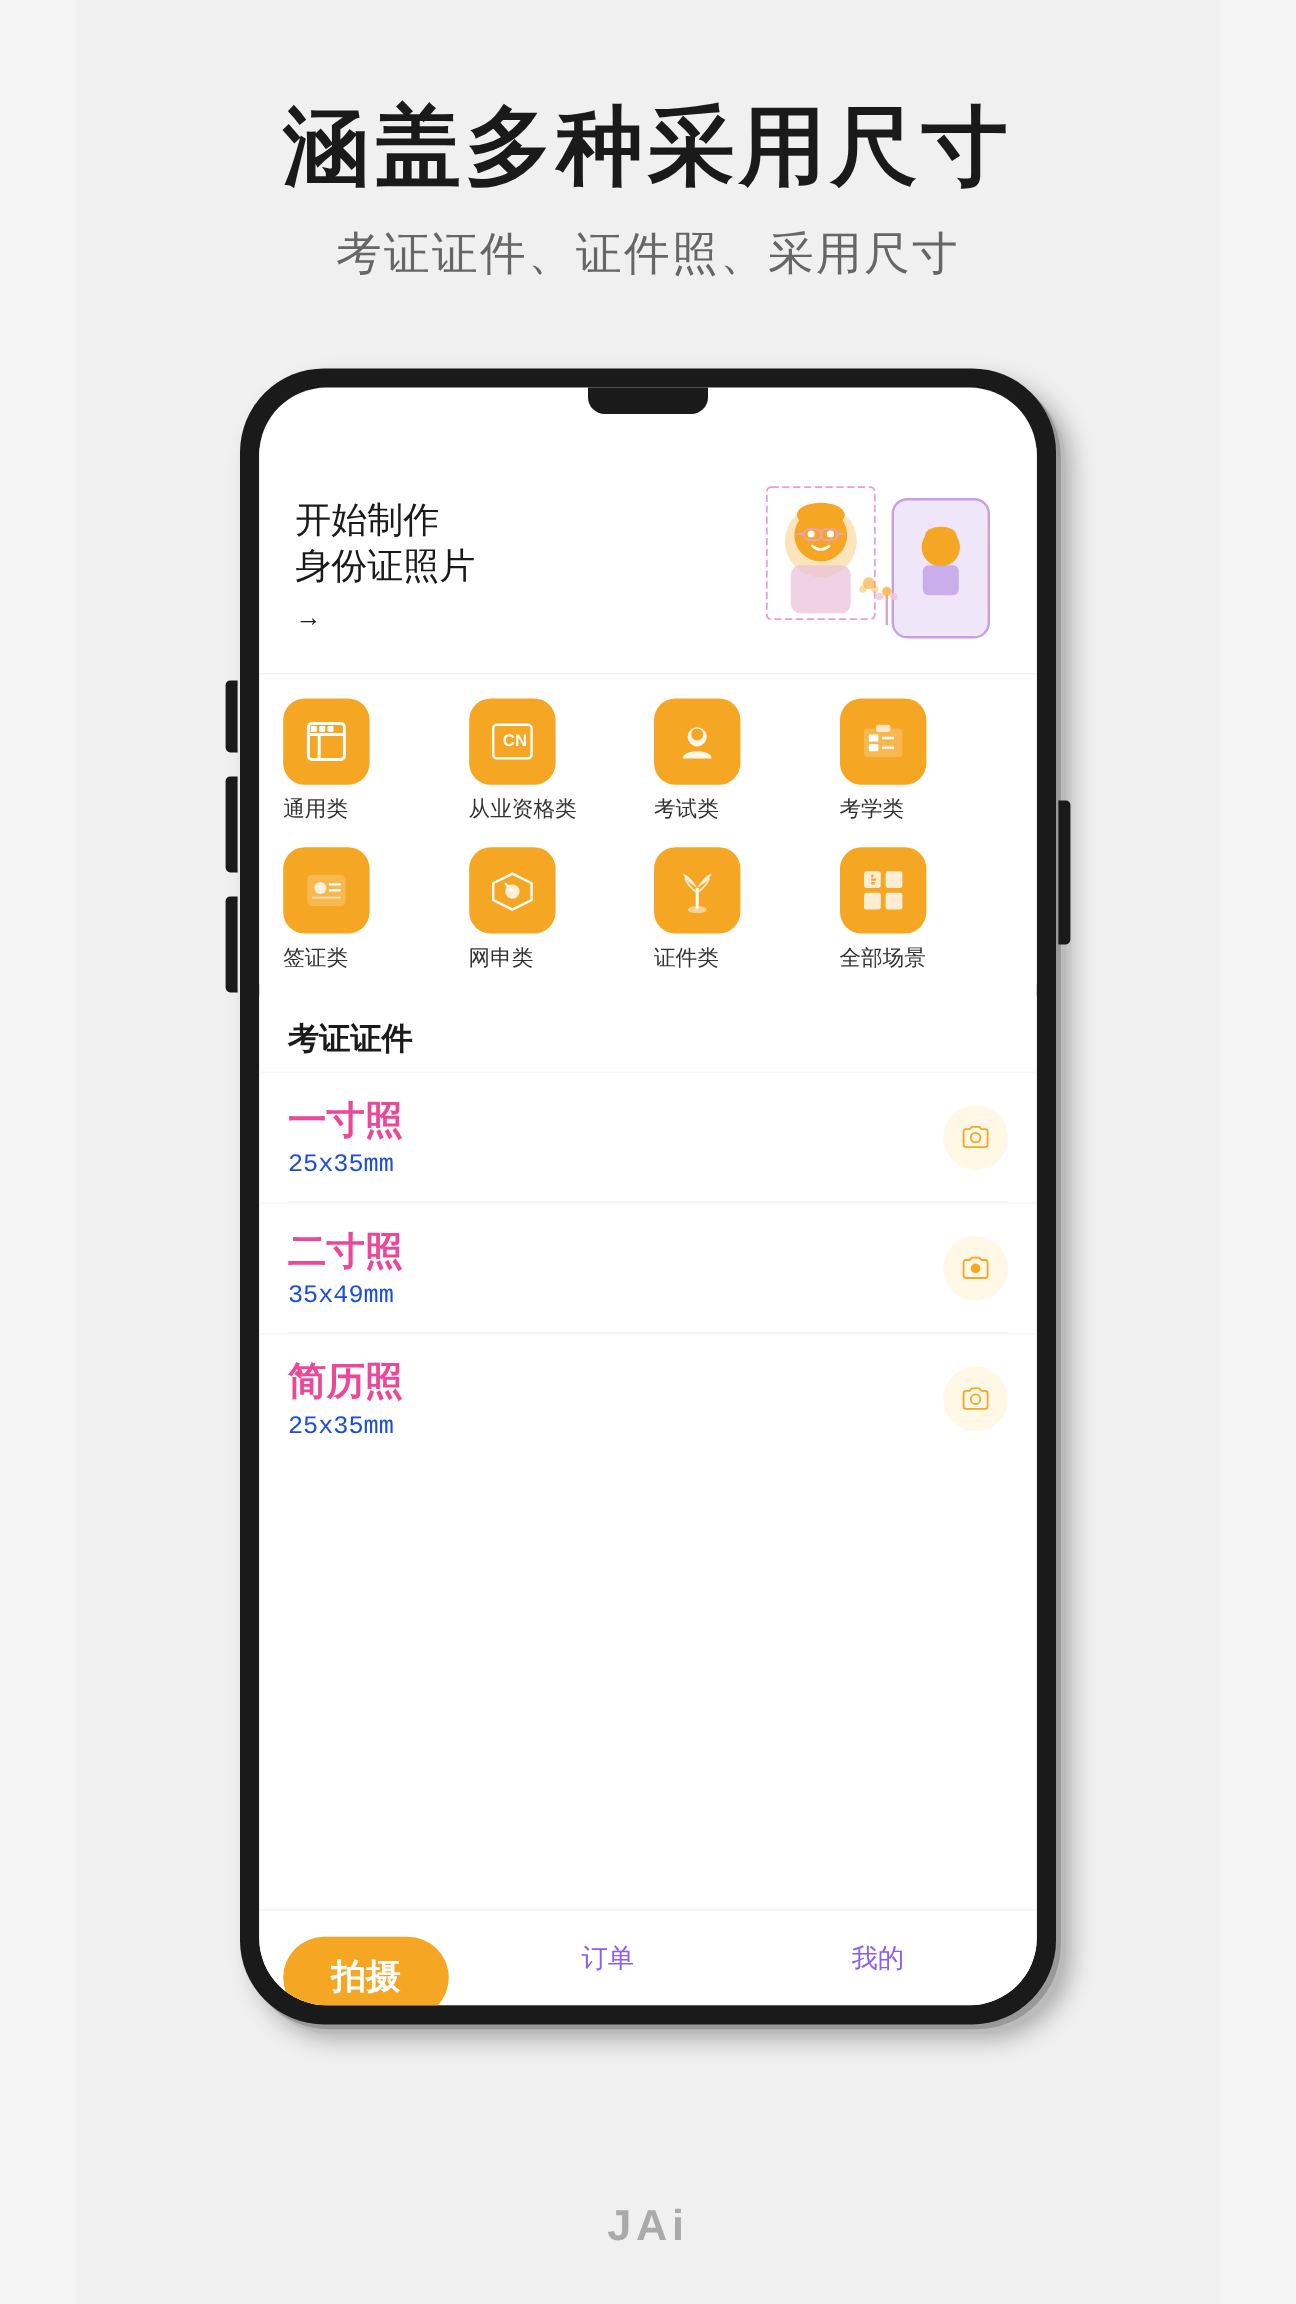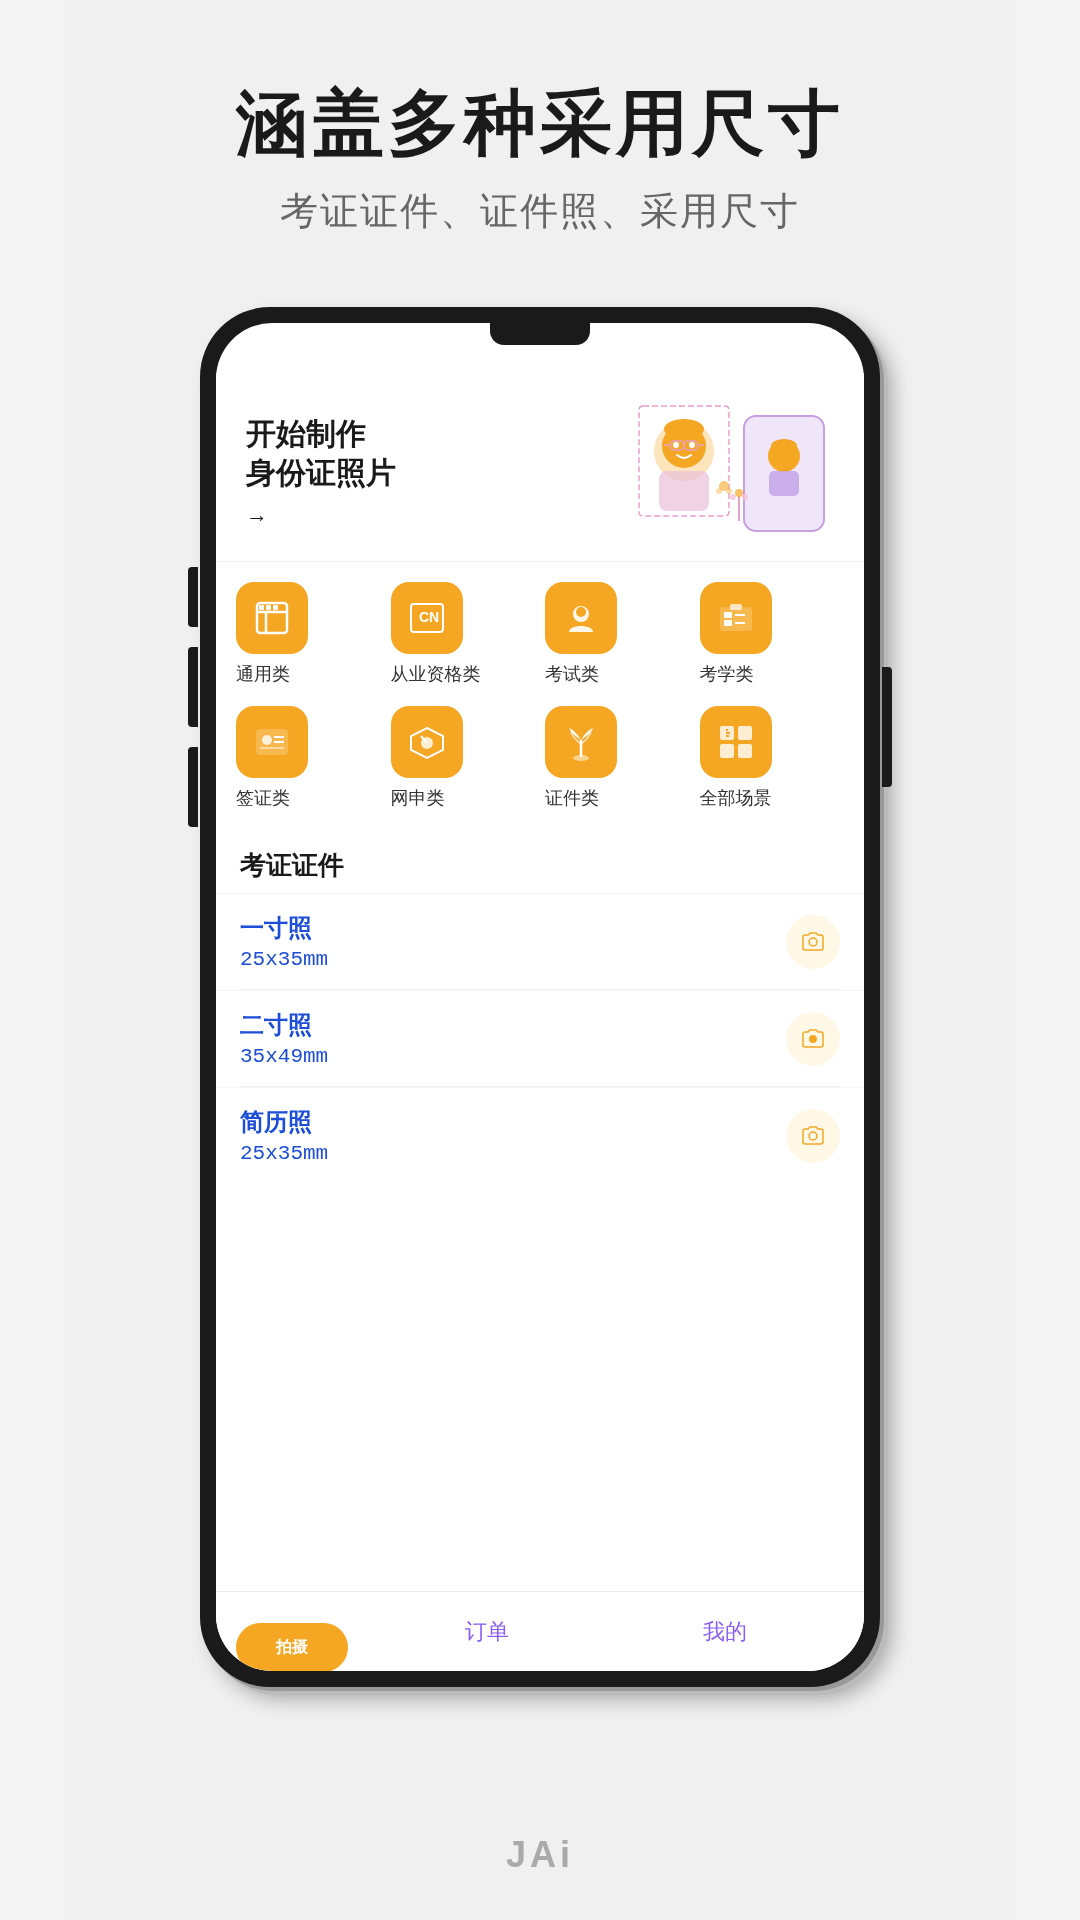--- a/index.html
+++ b/index.html
@@ -137,21 +137,21 @@
       border-bottom: 1px solid #f0f0f0;
       min-height: 160px;
     }
 
     .hero-text {
       flex: 1;
     }
 
     .hero-title {
       font-size: 30px;
-      font-weight: 700;
+      font-weight: 400;
       color: #1a1a1a;
       line-height: 1.3;
     }
 
     .hero-arrow {
       font-size: 22px;
       color: #1a1a1a;
       margin-top: 10px;
       display: block;
     }
@@ -233,23 +233,23 @@
       display: flex;
       align-items: center;
       justify-content: space-between;
       padding: 18px 24px;
       border-top: 1px solid #f5f5f5;
     }
 
     .hot-item-info {}
 
     .hot-item-name {
-      font-size: 24px;
+      font-size: 32px;
       font-weight: 600;
-      color: #1d4ed8;
+      color: #ec4899;
     }
 
     .hot-item-size {
       font-size: 21px;
       color: #1d4ed8;
       margin-top: 4px;
       font-family: Liberation Mono, monospace;
     }
 
     .hot-item-camera {
@@ -278,21 +278,21 @@
       padding: 0 20px;
       flex-shrink: 0;
     }
 
     .nav-btn-main {
       background: #F5A623;
       color: #fff;
       border: none;
       border-radius: 50px;
       padding: 14px 40px;
-      font-size: 16px;
+      font-size: 29px;
       font-weight: 600;
       cursor: pointer;
       margin-right: 20px;
       margin-top: 32px;
     }
 
     .nav-item {
       flex: 1;
       display: flex;
       align-items: center;

